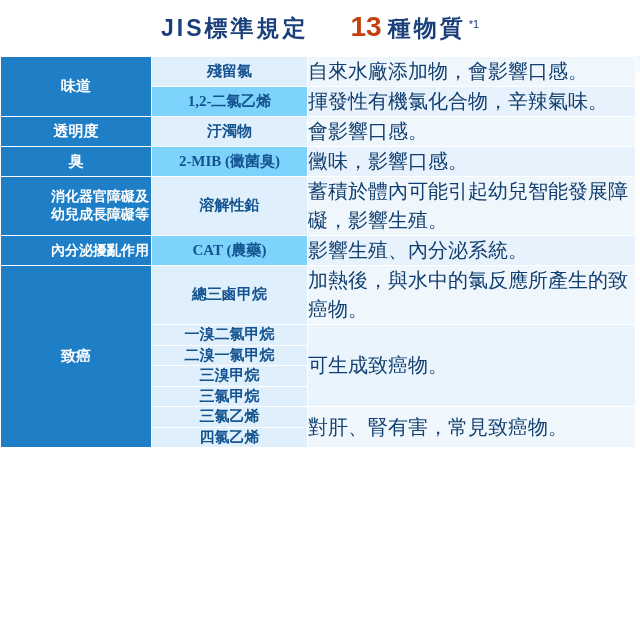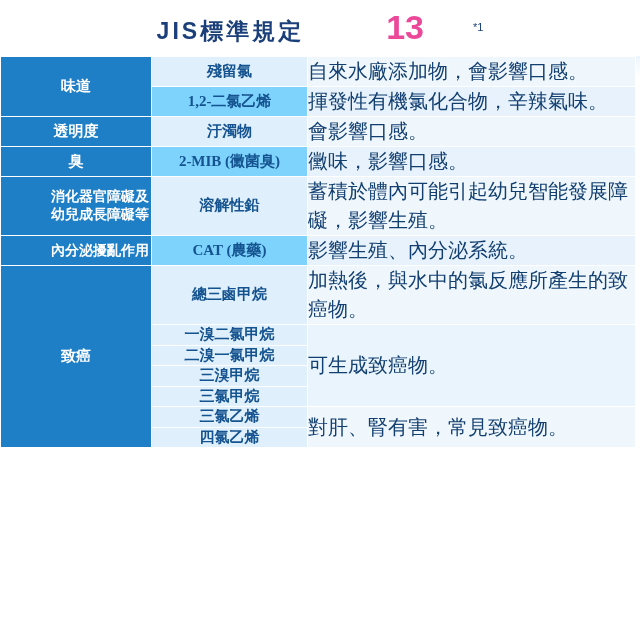--- a/index.html
+++ b/index.html
@@ -30,25 +30,24 @@
   }
   .title {
     display: flex;
     align-items: baseline;
     justify-content: center;
     color: #1a3f7a;
     font-size: 23px;
     letter-spacing: 3px;
     font-weight: bold;
     white-space: nowrap;
-    gap: 40px;
   }
   .title .big-num {
-    color: #ec4899;
-    font-size: 34px;
+    color: #c2410c;
+    font-size: 28px;
     font-weight: bold;
     letter-spacing: 0px;
     padding: 0 6px;
     line-height: 1;
     margin-left: 36px;
   }
   .title .sup {
     font-size: 11px;
     letter-spacing: 0;
     color: #1a3f7a;
@@ -119,20 +118,21 @@
 </style>
 </head>
 <body>
 
 <div class="page">
 
   <div class="title-bar">
     <div class="title">
       <span>JIS標準規定</span>
       <span class="big-num">13</span>
+      <span>種物質</span>
       <span class="sup">*1</span>
     </div>
   </div>
 
   <table class="table">
     <tbody>
 
       <tr>
         <td class="c-cat" rowspan="2">味道</td>
         <td class="c-sub">殘留氯</td>

